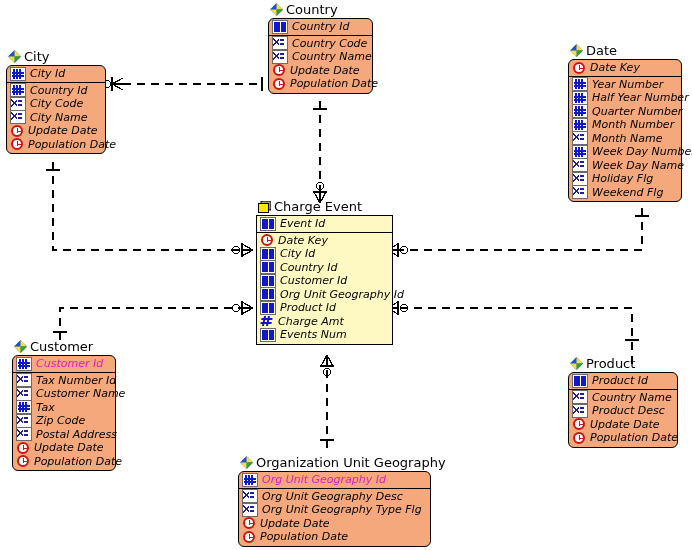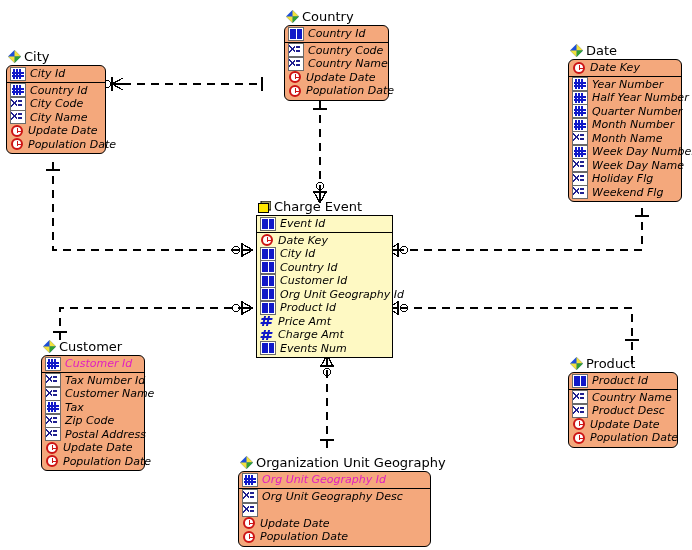--- a/index.html
+++ b/index.html
@@ -147,21 +147,21 @@
         <path d="M327 448 V367" stroke-dasharray="8,6"></path>
         <path d="M320 440 H334" stroke-dasharray="0"></path>
         <path d="M327 355 L321 366 M327 355 L333 366 M327 355 L327 366" stroke-dasharray="0"></path>
         <path d="M320 366 H334" stroke-dasharray="0"></path>
         <circle cx="327" cy="372" r="3.6" stroke-dasharray="0"></circle>
       </g>
 
     </g>
   </svg>
 
-  <div class="entity" style="left:268px;top:8px;margin-left:16px;">
+  <div class="entity" style="left:268px;top:1px;">
     <div class="ent-title">
       <span class="di">
         <svg width="13" height="13" viewBox="0 0 13 13">
           <polygon points="6.5,0 13,6.5 6.5,13 0,6.5" fill="#1c4fd8"></polygon>
           <polygon points="6.5,0 13,6.5 6.5,6.5" fill="#f2e23c"></polygon>
           <polygon points="6.5,6.5 13,6.5 6.5,13" fill="#2fa02f"></polygon>
           <polygon points="0,6.5 6.5,6.5 6.5,13" fill="#f2e23c"></polygon>
         </svg>
       </span>
       <span class="tname">Country</span>
@@ -393,39 +393,33 @@
         <div class="attr">
           <span class="ic keyb">
               <i></i>
             </span>
           <span class="lbl">Product Id</span>
           </div>
         <div class="attr">
           <span class="ic num">
               <i></i>
             </span>
-          <span class="lbl">Price Amt</span>
-          </div>
-        <div class="attr">
-          <span class="ic num">
-              <i></i>
-            </span>
           <span class="lbl">Charge Amt</span>
           </div>
         <div class="attr">
           <span class="ic keyb">
               <i></i>
             </span>
           <span class="lbl">Events Num</span>
           </div>
       </div>
     </div>
   </div>
 
-  <div class="entity" style="left:12px;top:338px;margin-left:29px;">
+  <div class="entity" style="left:12px;top:338px;">
     <div class="ent-title">
       <span class="di">
         <svg width="13" height="13" viewBox="0 0 13 13">
           <polygon points="6.5,0 13,6.5 6.5,13 0,6.5" fill="#1c4fd8"></polygon>
           <polygon points="6.5,0 13,6.5 6.5,6.5" fill="#f2e23c"></polygon>
           <polygon points="6.5,6.5 13,6.5 6.5,13" fill="#2fa02f"></polygon>
           <polygon points="0,6.5 6.5,6.5 6.5,13" fill="#f2e23c"></polygon>
         </svg>
       </span>
       <span class="tname">Customer</span>
@@ -561,20 +555,21 @@
         <div class="attr">
           <span class="ic txt">
               <i></i>
             </span>
           <span class="lbl">Org Unit Geography Desc</span>
           </div>
         <div class="attr">
           <span class="ic txt">
               <i></i>
             </span>
+          <span class="lbl">Org Unit Geography Type Flg</span>
           </div>
         <div class="attr">
           <span class="ic date">
               <i></i>
             </span>
           <span class="lbl">Update Date</span>
           </div>
         <div class="attr">
           <span class="ic date">
               <i></i>

